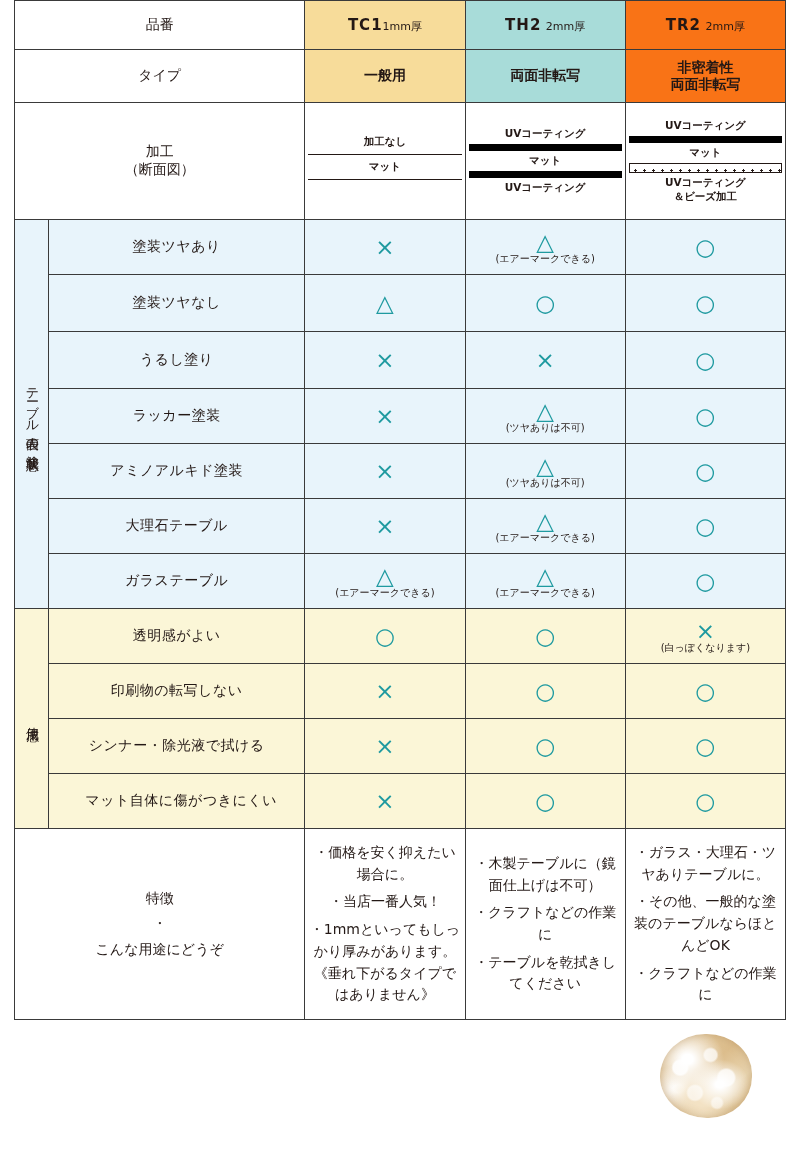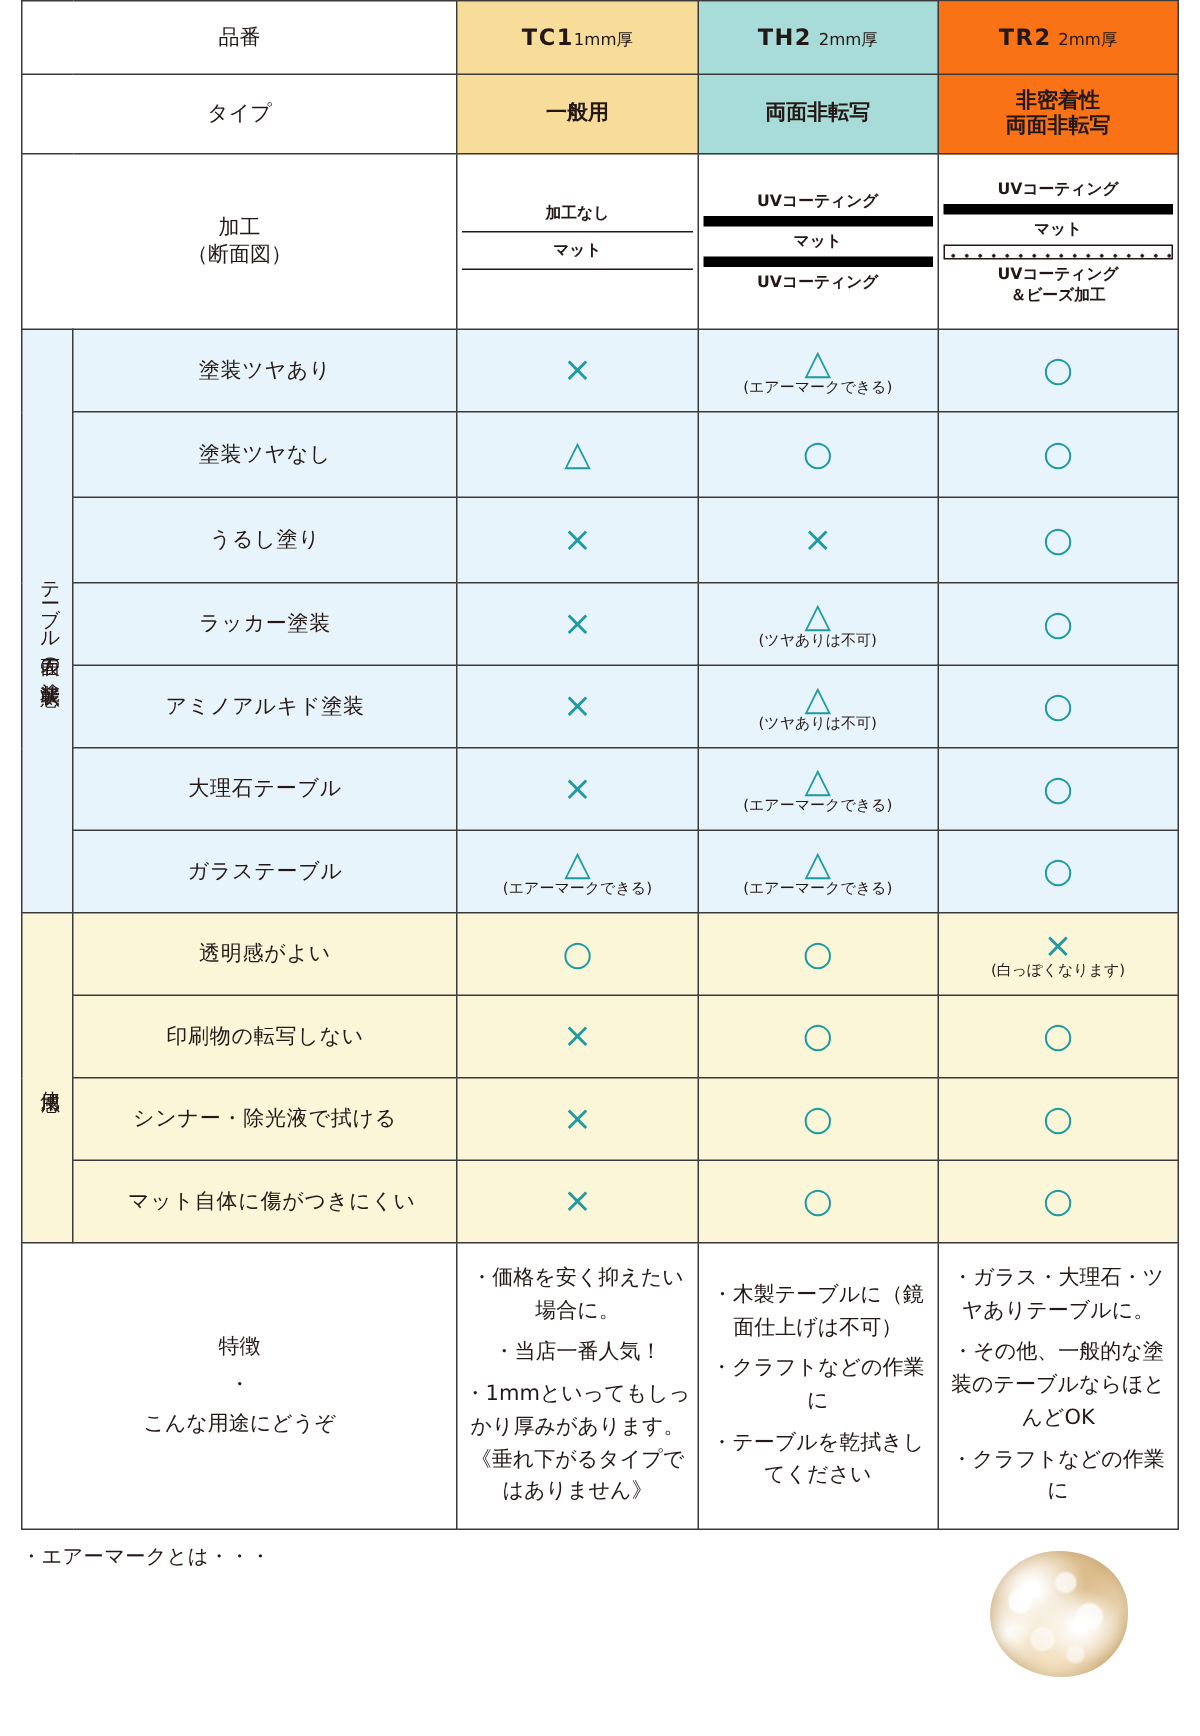--- a/index.html
+++ b/index.html
@@ -416,21 +416,20 @@
           <p>・その他、一般的な塗装のテーブルならほとんどOK</p>
           <p>・クラフトなどの作業に</p>
         </td>
       </tr>
 
     </tbody>
   </table>
 
   <div class="footer">
     <div class="ft-text">
-      <p>・エアーマークとは・・・</p>
     </div>
     <div class="airmark">
       <div class="blob"></div>
 
     </div>
   </div>
 
 </div>
 
 </body></html>

